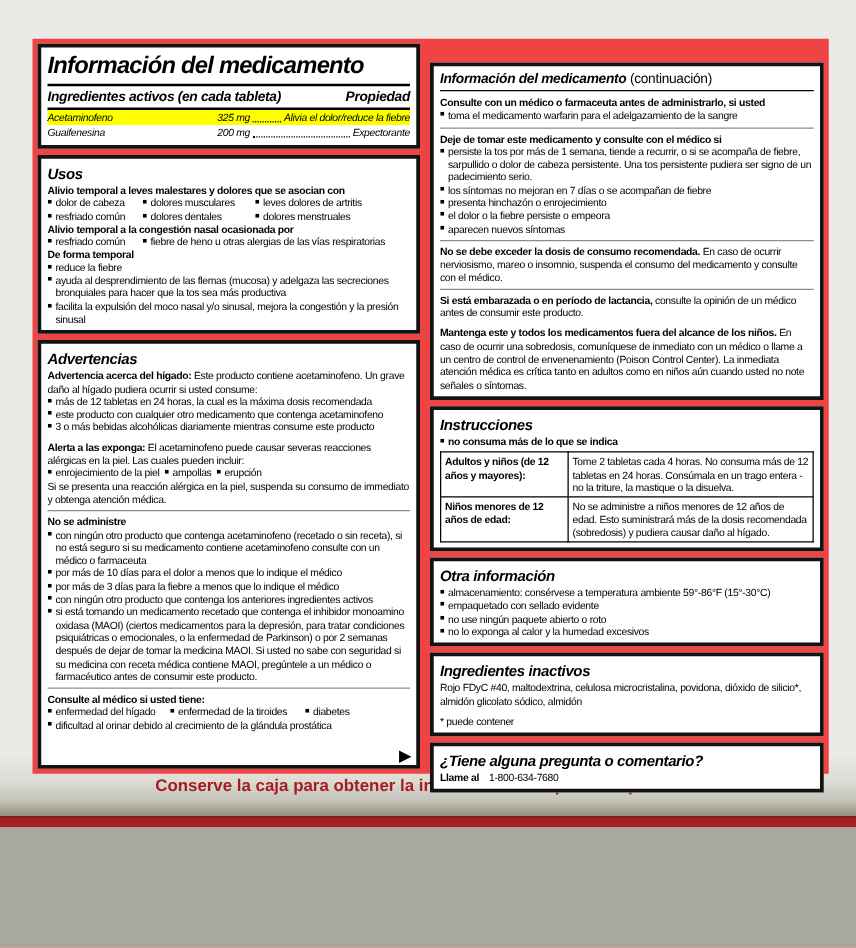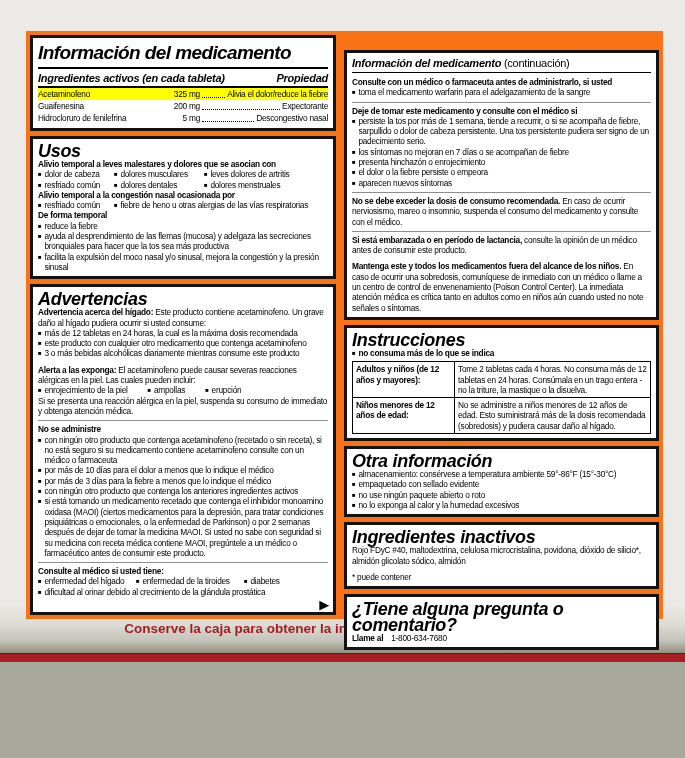--- a/index.html
+++ b/index.html
@@ -13,60 +13,60 @@
   .fade-band { position:absolute; left:0; top:606px; width:685px; height:47px;
     background:linear-gradient(180deg,#e9e8e4 0%,#dcdbd4 40%,#c6c5bc 72%,#91907f 100%); }
   .red-bar { position:absolute; left:0; top:653px; width:685px; height:9px;
     background:#a61f24; border-top:1px solid #6e1215; }
   .bottom-band { position:absolute; left:0; top:662px; width:685px; height:96px;
     background:#a9a89d; }
   .footer-notice { position:absolute; left:0; top:621px; width:685px;
     text-align:center; font-weight:bold; font-size:13.5px; color:#a41d22; }
   
   .sheet { position:absolute; left:26px; top:31px; width:637px; height:588px;
-    background:#f97316; padding:4px; display:flex; gap:8px; align-items:stretch;
+    background:#ef4444; padding:4px; display:flex; gap:8px; align-items:stretch;
     letter-spacing:-0.25px; }
   .col { display:flex; flex-direction:column; gap:5px; }
   .col-l { width:306px; flex:none; }
   .col-r { flex:1; min-width:0;margin-top:15px; }
   .box { border:3px solid #131313; background:#fff; padding:3px 5px 4px; width:100%; }
   .box.grow { flex:1; }
   
   .t  { font-size:8.3px; line-height:10.3px; }
   .b  { font-weight:bold; } .mt4 { margin-top:4px; } .mt6 { margin-top:6px; }
   .t-main { font-size:19px; font-weight:bold; font-style:italic; letter-spacing:-0.6px;
     padding:1px 0 3px; border-bottom:2.5px solid #000; }
-  .sec-title { font-size:18px; font-weight:bold; font-style:italic; line-height:16px;
+  .sec-title { font-size:12px; font-weight:bold; font-style:italic; line-height:16px;
     letter-spacing:-0.3px; padding-top:1px; }
   .rt { border-bottom:1.5px solid #000; padding:1px 0 3px; font-size:11px; }
   .rt-main { font-weight:bold; font-style:italic; }
   .rt-cont { font-weight:normal; }
   .rule { border-top:1px solid #8d8d8d; margin:4px 0 3px; }
   
   .ing-head { display:flex; justify-content:space-between; align-items:flex-end;
     font-style:italic; font-weight:bold; font-size:11px;
     padding:3px 0 2px; border-bottom:2px solid #000; }
-  .ing-row { display:flex; align-items:flex-end; font-size:8.3px; line-height:12px; }
+  .ing-row { display:flex; align-items:flex-end; font-size:8.3px; line-height:12px;font-style:italic; }
   .ing-n { width:122px; flex:none; }
   .ing-a { width:40px; flex:none; text-align:right; }
   .leader { flex:1; border-bottom:1.3px dotted #000; margin:0 2px 2.5px; min-width:6px; }
   .ing-p { flex:none; white-space:nowrap; }
   .hl { background:#ffff00; }
   
   .bl { display:flex; gap:3px; }
   .sq { font-size:6px; line-height:10.3px; flex:none; }
   .bl > span:last-child { flex:1; }
   .grid { display:flex; }
   .g-c1 { width:76px; flex:none; }
   .g-c2 { width:90px; flex:none; }
   .g-c3 { flex:1; }
   .cg-c1 { width:98px; flex:none; }
   .cg-c2 { width:108px; flex:none; }
   .cg-c3 { flex:1;justify-content:space-between; }
-  .inline-bl { display:flex; gap:20px; }
+  .inline-bl { display:flex; gap:4px; }
   .adv-box { position:relative; }
   .arrow { position:absolute; right:4px; bottom:1px; font-size:13px; line-height:13px; }
   
   .dose-table { width:100%; border-collapse:collapse; margin-top:3px;
     font-size:8.3px; line-height:10.3px; }
   .dose-table td { border:1.5px solid #000; padding:2px 3px; vertical-align:top; }
   .dose-table td.k { width:102px; font-weight:bold; }
   .phone-line { display:flex; gap:8px; }
 </style>
 </head>
@@ -91,26 +91,20 @@
         <span class="ing-n">Acetaminofeno</span>
         <span class="ing-a">325 mg</span>
         <span class="leader"></span>
         <span class="ing-p">Alivia el dolor/reduce la fiebre</span>
       </div>
       <div class="ing-row">
         <span class="ing-n">Guaifenesina</span>
         <span class="ing-a">200 mg</span>
         <span class="leader"></span>
         <span class="ing-p">Expectorante</span>
-      </div>
-      <div class="ing-row">
-        <span class="ing-n">Hidrocloruro de fenilefrina</span>
-        <span class="ing-a">5 mg</span>
-        <span class="leader"></span>
-        <span class="ing-p">Descongestivo nasal</span>
       </div>
     </div>
 
     <div class="box">
       <div class="sec-title">Usos</div>
       <p class="t b">Alivio temporal a leves malestares y dolores que se asocian con</p>
       <div class="grid t">
         <span class="bl g-c1">
             <span class="sq">■</span>
             <span>dolor de cabeza</span>

